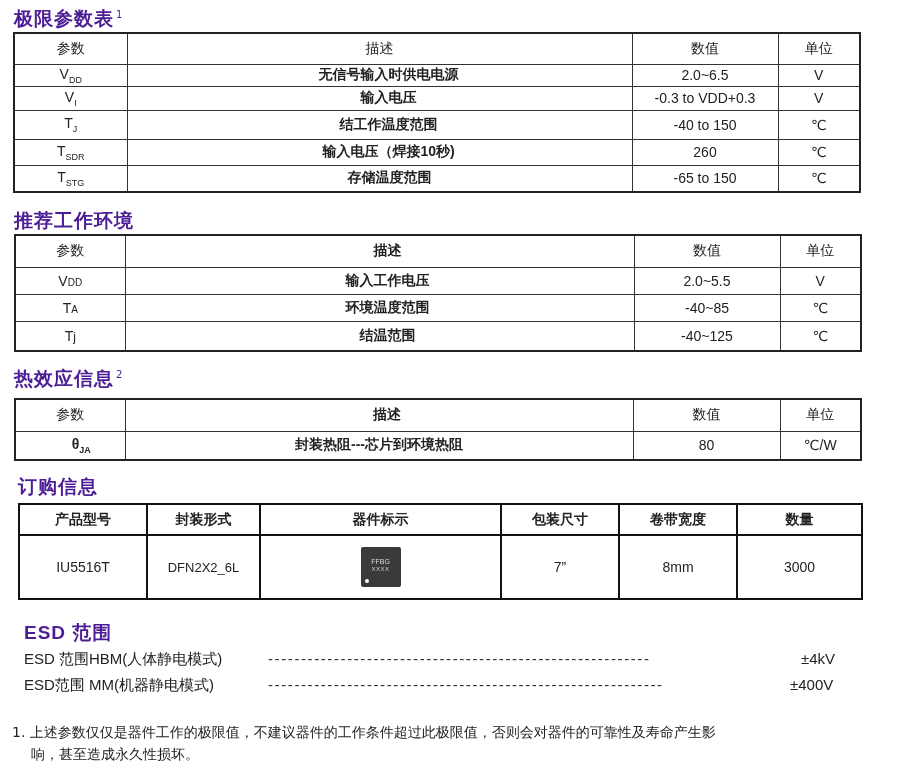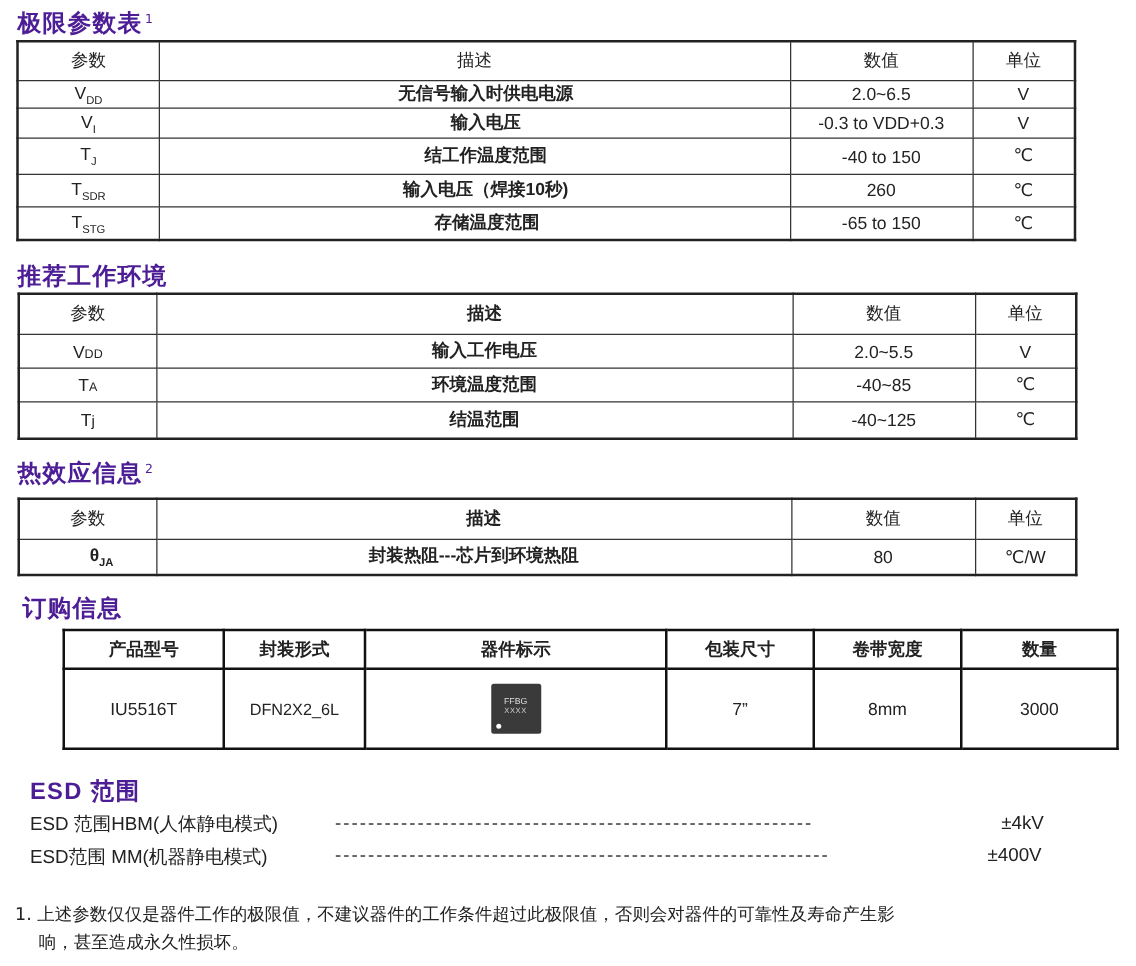--- a/index.html
+++ b/index.html
@@ -142,21 +142,21 @@
     <td class="l" style="">封装热阻---芯片到环境热阻</td>
     <td class="c">80</td>
     <td class="c">℃/W</td>
   </tr>
 </tbody>
   </table>
 
 <div class="abs sec-title" style="left:18px; top:474px;">
   <span>订购信息</span>
 </div>
-<table class="spec order" style="left:18px; top:503px; width:843px;margin-left:32px;">
+<table class="spec order" style="left:18px; top:503px; width:843px;">
   <colgroup>
       <col style="width:128px">
       <col style="width:113px">
       <col style="width:241px">
       <col style="width:118px">
       <col style="width:118px">
       <col style="width:125px">
     </colgroup>
   <tbody>
       <tr class="hd" style="height:31px">

